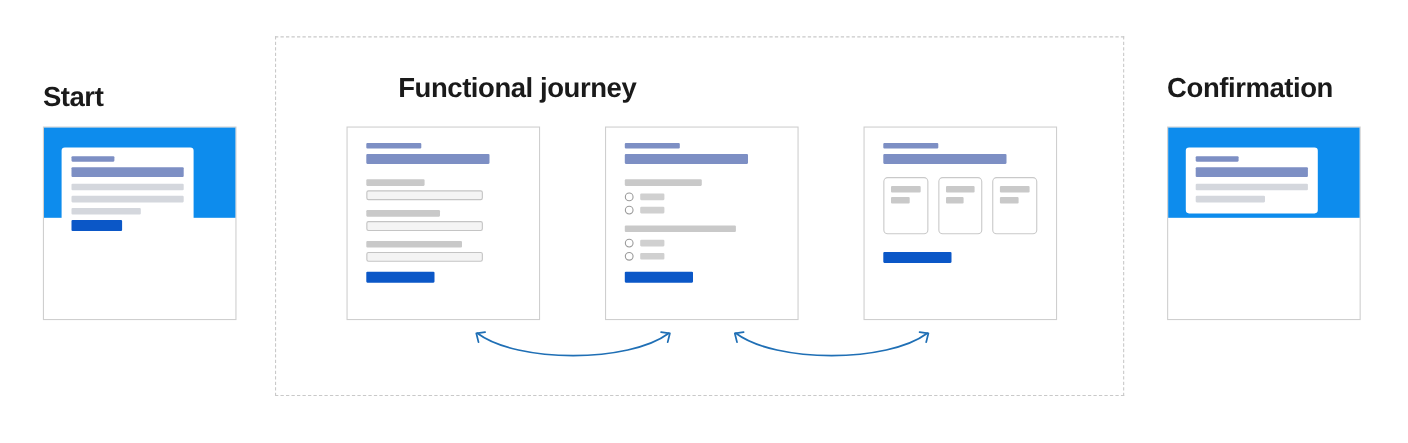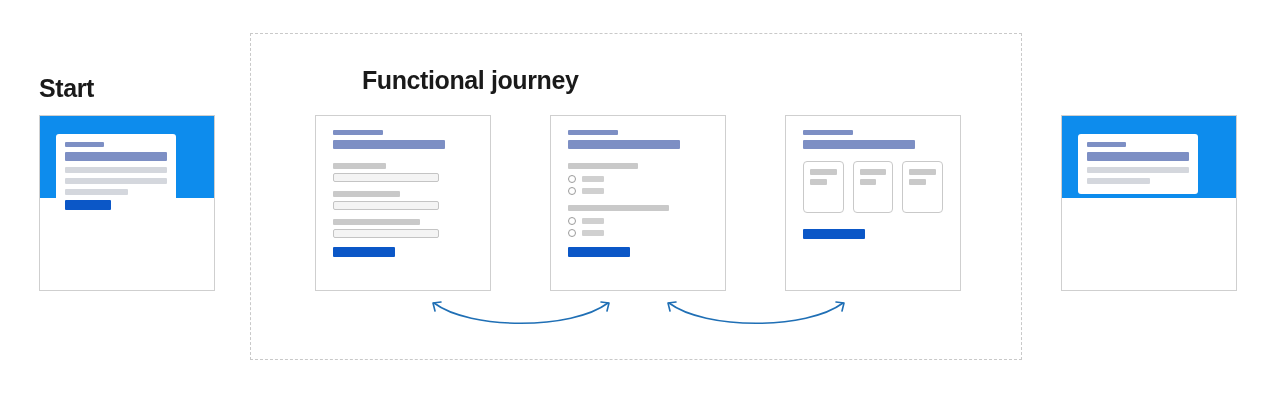--- a/index.html
+++ b/index.html
@@ -186,20 +186,21 @@
 </style>
 </head>
 <body>
 
 <div class="stage">
 
   <div class="section-title" id="title-start">Start</div>
 
   <div class="section-title" id="title-journey">Functional journey</div>
 
+  <div class="section-title" id="title-confirm">Confirmation</div>
 
   <div class="journey-box"></div>
 
   <div class="screen hero" id="card-start">
     <div class="hero-banner"></div>
     <div class="hero-panel">
       <div class="bar bar-eyebrow" style="width:38%"></div>
       <div class="bar bar-head" style="width:100%"></div>
       <div class="bar bar-line" style="width:100%"></div>
       <div class="bar bar-line" style="width:100%"></div>

